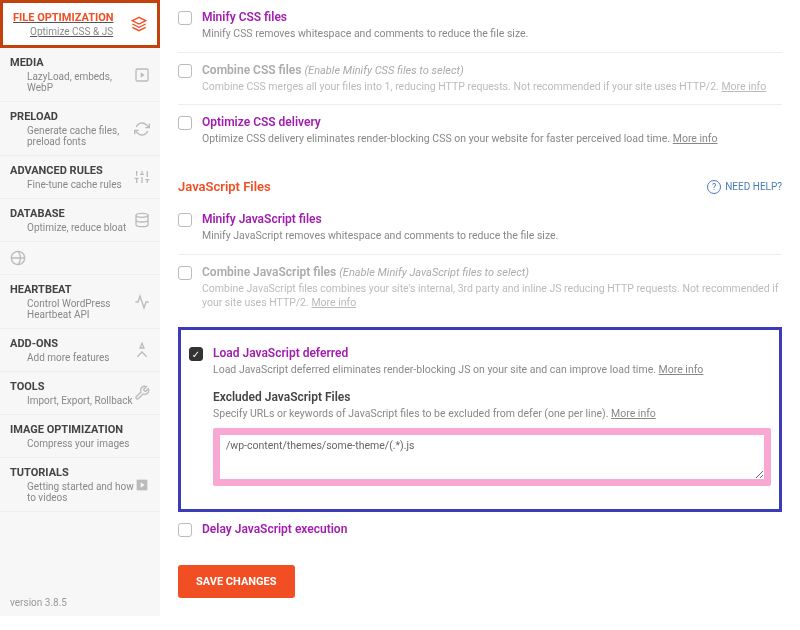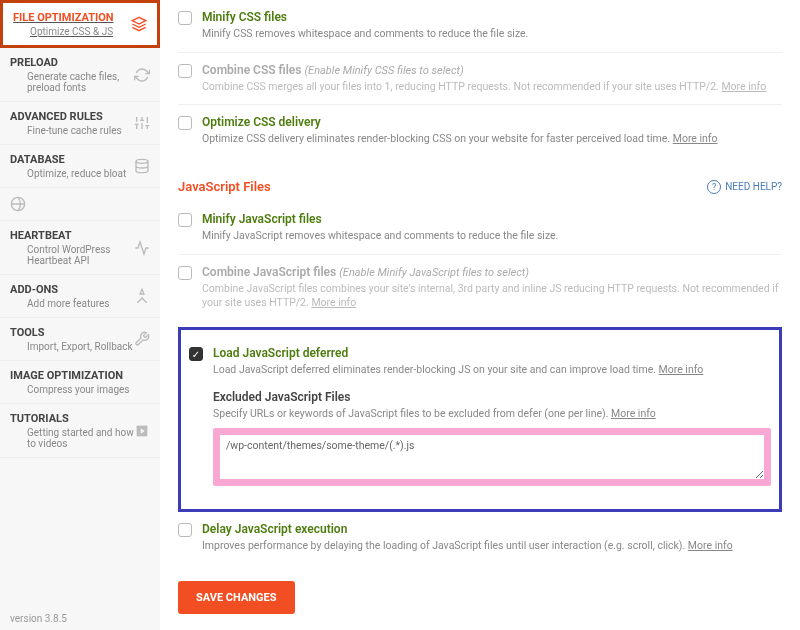--- a/index.html
+++ b/index.html
@@ -16,21 +16,21 @@
 .active .side-icon { fill:#f14e23; color:#f14e23; }
 .highlight-box { border:3px solid #c2410c;text-decoration:underline; }
 .version { padding:8px 10px; font-size:10px; color:#999; margin-top:auto; }
 .main { flex:1; padding:0 18px 18px 18px; }
 .opt-row { display:flex; gap:10px; padding:10px 0; border-bottom:1px solid #eee; }
 .opt-row.no-border { border-bottom:none; }
 .opt-check { width:14px; height:14px; border:1px solid #bbb; border-radius:3px; flex-shrink:0; margin-top:1px; }
 .opt-check.checked { background:#333; border-color:#333; display:flex; align-items:center; justify-content:center; }
 .opt-check.checked::after { content:"✓"; color:#fff; font-size:10px; }
 .opt-body { flex:1; }
-.opt-title { font-size:12px; color:#4d7c0f; font-weight:600; }
+.opt-title { font-size:12px; color:#a21caf; font-weight:600; }
 .opt-title.disabled { color:#aaa; }
 .opt-hint { font-style:italic; color:#aaa; font-weight:normal; font-size:11px; }
 .opt-desc { font-size:10.5px; color:#888; margin-top:3px; line-height:1.4; }
 .opt-desc.disabled { color:#bbb; }
 .more-link { text-decoration:underline; cursor:pointer; }
 .section-head { display:flex; justify-content:space-between; align-items:center; margin:22px 0 8px 0; }
 .section-title { color:#f14e23; font-size:13px; font-weight:600; }
 .need-help { color:#4a7db8; font-size:10px; display:flex; align-items:center; gap:4px; }
 .help-icon { width:14px; height:14px; border:1px solid #4a7db8; border-radius:50%; display:flex; align-items:center; justify-content:center; font-size:9px; }
 .defer-box { border:3px solid #3c3cb8; padding:6px 0 10px 0; margin-top:6px; }
@@ -48,20 +48,30 @@
       <div class="side-text">
         <div class="side-title">FILE OPTIMIZATION</div>
         <div class="side-sub">Optimize CSS &amp; JS</div>
       </div>
       <svg class="side-icon" viewBox="0 0 24 24">
           <path d="M12 2L2 7l10 5 10-5-10-5zM2 17l10 5 10-5M2 12l10 5 10-5" fill="none" stroke="currentColor" stroke-width="2"></path>
         </svg>
     </div>
     <div class="side-item">
       <div class="side-text">
+        <div class="side-title">MEDIA</div>
+        <div class="side-sub">LazyLoad, embeds, WebP</div>
+      </div>
+      <svg class="side-icon" viewBox="0 0 24 24">
+          <rect x="3" y="3" width="18" height="18" rx="2" fill="none" stroke="currentColor" stroke-width="2"></rect>
+          <path d="M10 8l6 4-6 4V8z"></path>
+        </svg>
+    </div>
+    <div class="side-item">
+      <div class="side-text">
         <div class="side-title">PRELOAD</div>
         <div class="side-sub">Generate cache files, preload fonts</div>
       </div>
       <svg class="side-icon" viewBox="0 0 24 24">
           <path d="M23 4v6h-6M1 20v-6h6" fill="none" stroke="currentColor" stroke-width="2"></path>
           <path d="M3.51 9a9 9 0 0114.85-3.36L23 10M1 14l4.64 4.36A9 9 0 0020.49 15" fill="none" stroke="currentColor" stroke-width="2"></path>
         </svg>
     </div>
     <div class="side-item">
       <div class="side-text">
@@ -196,19 +206,18 @@
             <textarea style="">/wp-content/themes/some-theme/(.*).js</textarea>
           </div>
         </div>
       </div>
     </div>
 
     <div class="opt-row no-border">
       <div class="opt-check"></div>
       <div class="opt-body">
         <div class="opt-title">Delay JavaScript execution</div>
-        <div class="opt-desc"><span>Improves performance by delaying the loading of JavaScript files until user interaction (e.g. scroll, click).</span> <span class="more-link">More info</span></div>
       </div>
     </div>
 
     <button class="save-btn">SAVE CHANGES</button>
   </div>
 </div>
 
 </body></html>

